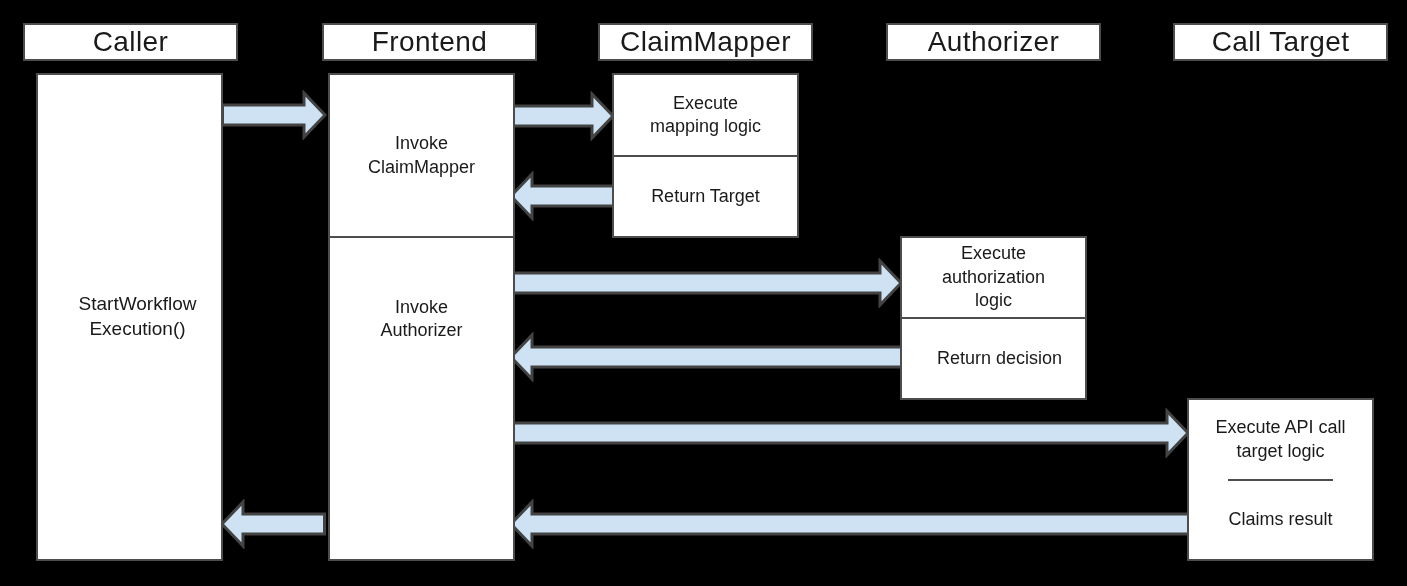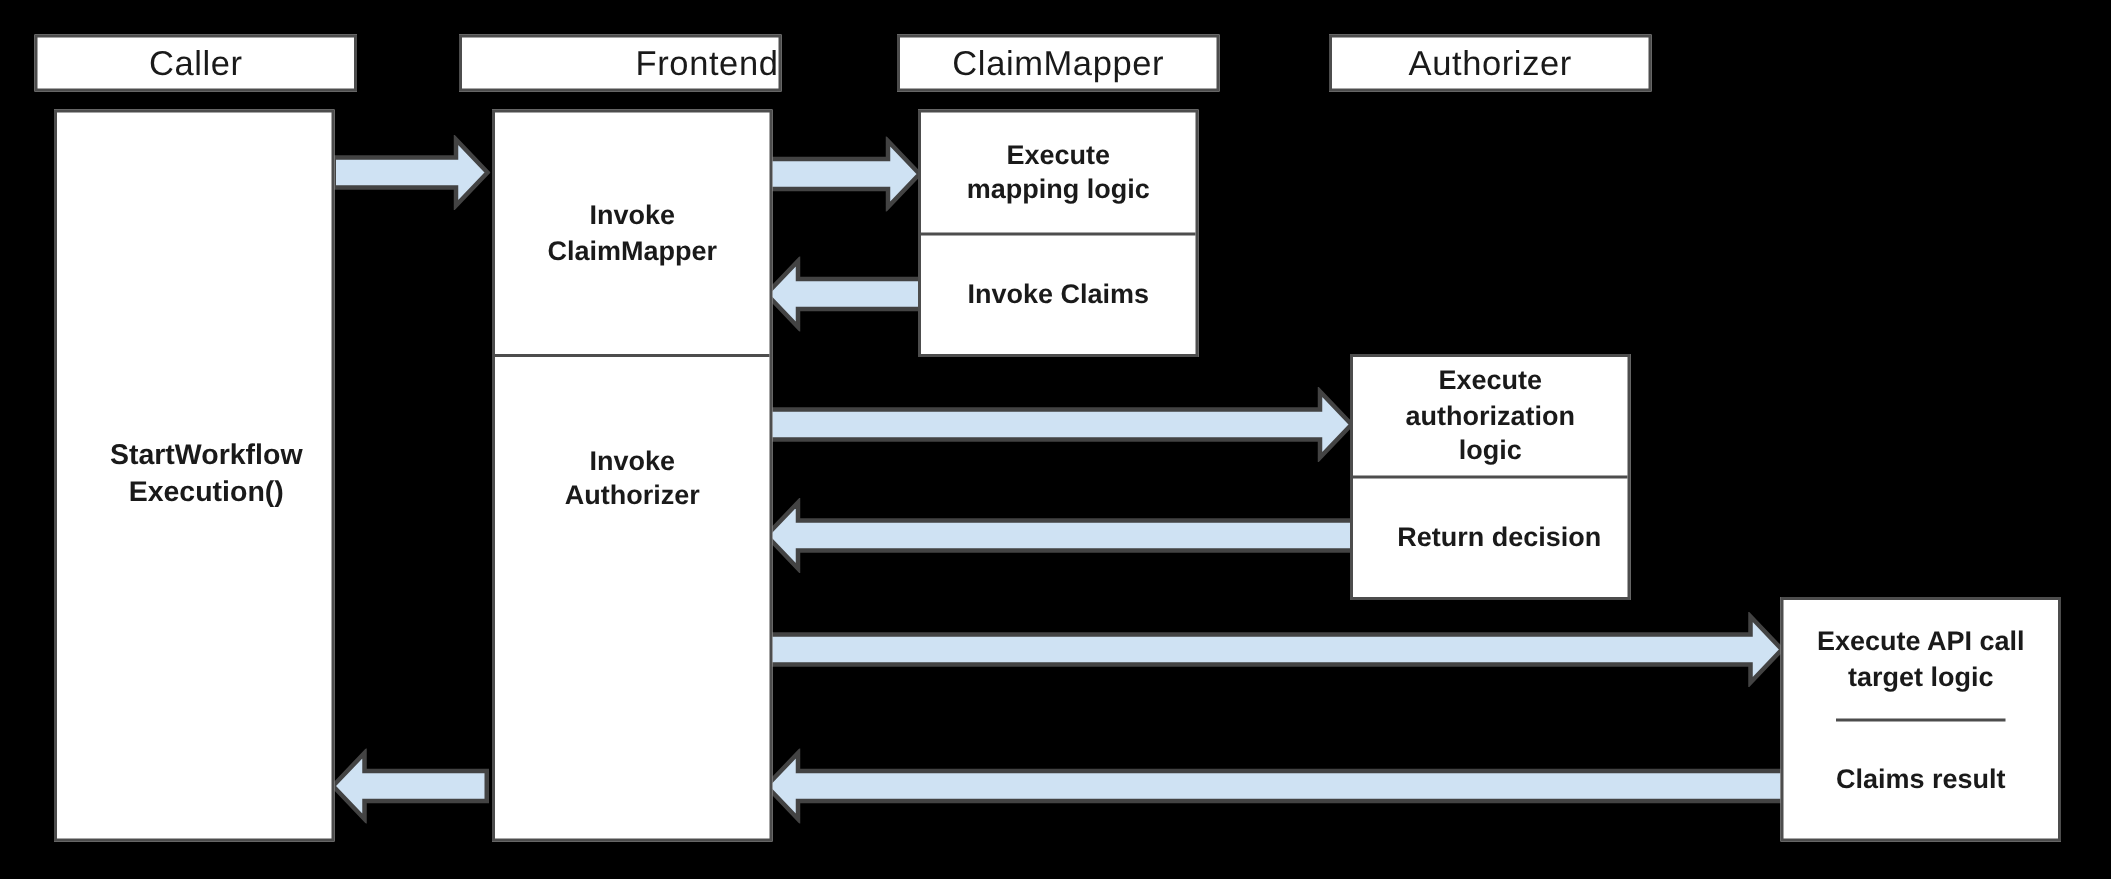--- a/index.html
+++ b/index.html
@@ -11,26 +11,26 @@
   }
   .stage { position: absolute; inset: 0; }
 
   
   .hdr {
     position: absolute; top: 23px; width: 215px; height: 38px;
     background: var(--box-fill, #fff);
     border: 2px solid var(--box-border, #4d4d4d);
     box-sizing: border-box;
     display: flex; align-items: center; justify-content: center;
-    font-size: 23px; font-weight: 400; letter-spacing: 0.4px;
+    font-size: 28px; font-weight: 400; letter-spacing: 0.4px;
     color: var(--text, #1c1c1c);
     z-index: 2;
   }
   .hdr-caller      { left: 23px; }
-  .hdr-frontend    { left: 306px; justify-content: flex-end; }
+  .hdr-frontend    { left: 322px; }
   .hdr-claimmapper { left: 598px; }
   .hdr-authorizer  { left: 886px; }
   .hdr-calltarget  { left: 1173px; }
 
   
   .box {
     position: absolute; width: 187px;
     background: var(--box-fill, #fff);
     border: 2px solid var(--box-border, #4d4d4d);
     box-sizing: border-box;
@@ -39,21 +39,21 @@
   }
   .box-caller      { left: 36px;  top: 73px;  height: 488px; padding-left: 16px; }
   .box-frontend    { left: 328px; top: 73px;  height: 488px; }
   .box-claimmapper { left: 612px; top: 73px;  height: 165px; }
   .box-authorizer  { left: 900px; top: 236px; height: 164px; }
   .box-calltarget  { left: 1187px; top: 398px; height: 163px; align-items: center; }
 
   .sect {
     display: flex; align-items: center; justify-content: center;
     text-align: center;
-    font-weight: 700; font-size: 18px; line-height: 1.3;
+    font-weight: 400; font-size: 18px; line-height: 1.3;
     color: var(--text, #111);
     white-space: pre-line;
     box-sizing: border-box;
     flex: 0 0 auto;
   }
   .sect + .sect { border-top: 2px solid var(--box-border, #4d4d4d); }
 
   .box-caller .sect { flex: 1 1 auto; font-size: 19px; }
 
   .box-frontend .s1 { height: 161px; }
@@ -88,37 +88,40 @@
   </div>
   <div class="hdr hdr-frontend">
     <span>Frontend</span>
   </div>
   <div class="hdr hdr-claimmapper">
     <span>ClaimMapper</span>
   </div>
   <div class="hdr hdr-authorizer">
     <span>Authorizer</span>
   </div>
+  <div class="hdr hdr-calltarget">
+    <span>Call Target</span>
+  </div>
 
   <div class="box box-caller">
     <div class="sect">StartWorkflow
 Execution()</div>
   </div>
 
   <div class="box box-frontend">
     <div class="sect s1">Invoke
 ClaimMapper</div>
     <div class="sect s2">Invoke
 Authorizer</div>
   </div>
 
   <div class="box box-claimmapper">
     <div class="sect s1">Execute
 mapping logic</div>
-    <div class="sect s2">Invoke Claims</div>
+    <div class="sect s2">Return Target</div>
   </div>
 
   <div class="box box-authorizer">
     <div class="sect s1">Execute
 authorization
 logic</div>
     <div class="sect s2">Return decision</div>
   </div>
 
   <div class="box box-calltarget">

